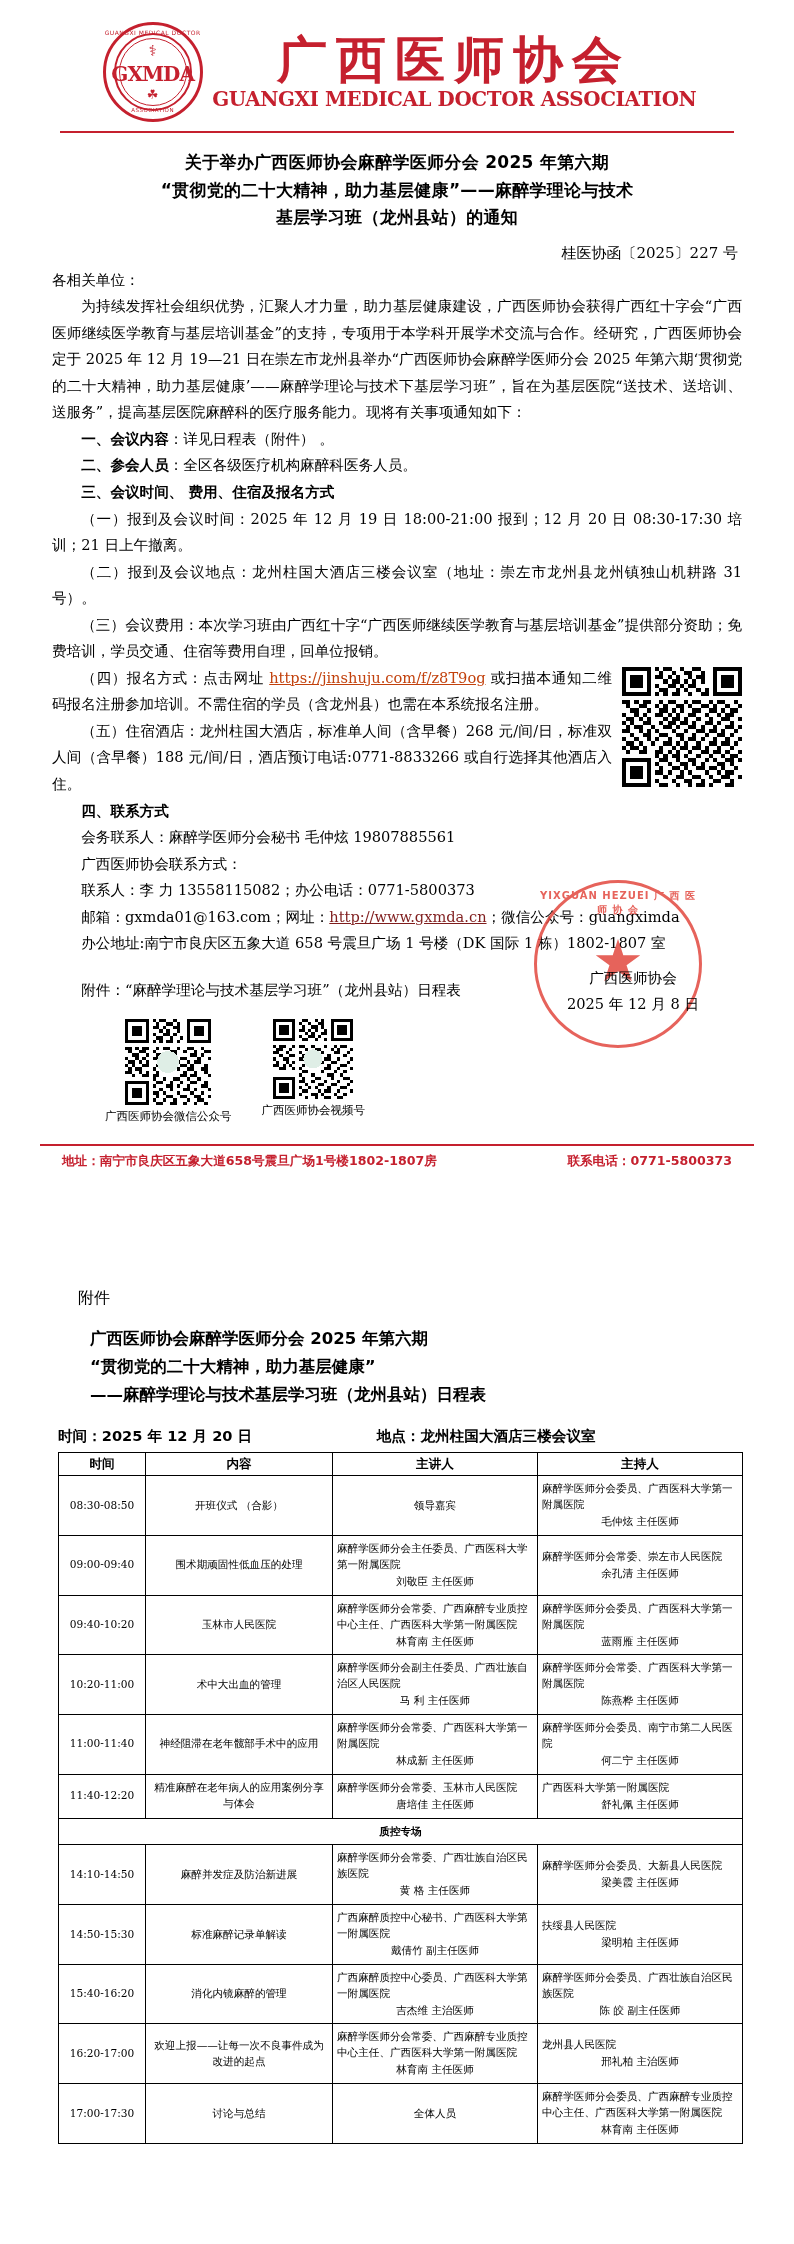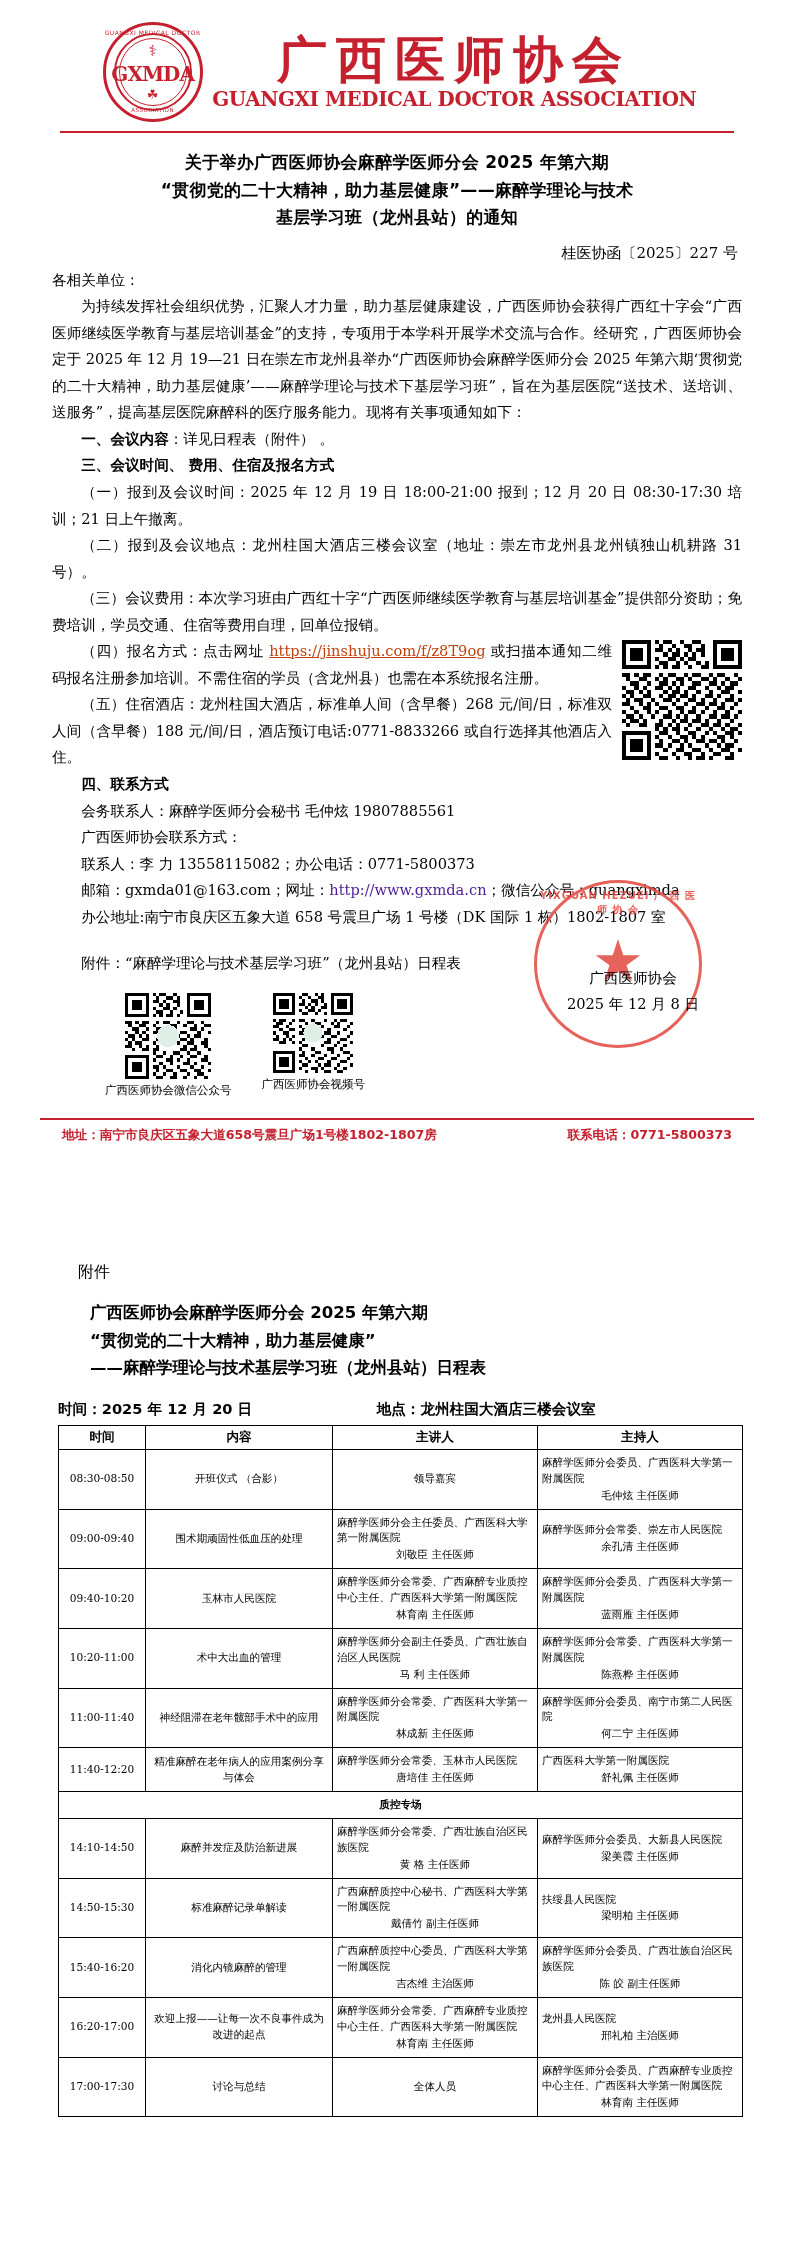--- a/index.html
+++ b/index.html
@@ -22,21 +22,21 @@
   .red-rule{margin:9px 60px 0 60px;border-top:2.5px solid #c5202e;}
   
   .doc-title{margin:16px 70px 0 70px;text-align:center;font-size:17px;font-weight:bold;line-height:1.62;letter-spacing:.3px;}
   .doc-no{margin:12px 56px 0 0;text-align:right;font-size:15px;font-family:"DejaVu Serif","Liberation Serif",serif;}
   
   .body-wrap{margin:4px 52px 0 52px;font-family:"DejaVu Serif","Liberation Serif",serif;font-size:14.6px;line-height:1.82;text-align:justify;}
   .p{margin:0;}
   .ind{text-indent:2em;}
   .bold{font-weight:bold;font-family:"DejaVu Sans","Liberation Sans",sans-serif;}
   .link{color:#c2410c;text-decoration:underline;}
-  .linkb{color:#4c1d95;}
+  .linkb{color:#7f1d1d;text-decoration:underline;}
   
   .qr-float{float:right;width:120px;height:120px;margin:2px 0 2px 10px;}
   .qr{background:#fff;}
   
   .qr-row{display:flex;justify-content:flex-start;gap:30px;margin:16px 0 0 105px;}
   .qr-item{display:flex;flex-direction:column;align-items:center;}
   .qr-cap{font-size:11.5px;margin-top:4px;font-family:"DejaVu Serif","Liberation Serif",serif;}
   
   .sig-block{position:absolute;right:95px;top:965px;text-align:center;font-size:14.6px;line-height:1.8;font-family:"DejaVu Serif","Liberation Serif",serif;z-index:3;}
   .stamp{position:absolute;right:92px;top:880px;width:162px;height:162px;border-radius:50%;border:3.5px solid #e2483f;opacity:.85;z-index:2;}
@@ -92,20 +92,21 @@
     <div>“贯彻党的二十大精神，助力基层健康”——麻醉学理论与技术</div>
     <div>基层学习班（龙州县站）的通知</div>
   </div>
 
   <div class="doc-no">桂医协函〔2025〕227 号</div>
 
   <div class="body-wrap">
     <p class="p">各相关单位：</p>
     <p class="p ind">为持续发挥社会组织优势，汇聚人才力量，助力基层健康建设，广西医师协会获得广西红十字会“广西医师继续医学教育与基层培训基金”的支持，专项用于本学科开展学术交流与合作。经研究，广西医师协会定于 2025 年 12 月 19—21 日在崇左市龙州县举办“广西医师协会麻醉学医师分会 2025 年第六期‘贯彻党的二十大精神，助力基层健康’——麻醉学理论与技术下基层学习班”，旨在为基层医院“送技术、送培训、送服务”，提高基层医院麻醉科的医疗服务能力。现将有关事项通知如下：</p>
     <p class="p ind"><span class="bold">一、会议内容</span><span>：详见日程表（附件） 。</span></p>
+    <p class="p ind"><span class="bold">二、参会人员</span><span>：全区各级医疗机构麻醉科医务人员。</span></p>
     <p class="p ind bold">三、会议时间、 费用、住宿及报名方式</p>
     <p class="p ind">（一）报到及会议时间：2025 年 12 月 19 日 18:00-21:00 报到；12 月 20 日 08:30-17:30 培训；21 日上午撤离。</p>
     <p class="p ind">（二）报到及会议地点：龙州柱国大酒店三楼会议室（地址：崇左市龙州县龙州镇独山机耕路 31 号）。</p>
     <p class="p ind">（三）会议费用：本次学习班由广西红十字“广西医师继续医学教育与基层培训基金”提供部分资助；免费培训，学员交通、住宿等费用自理，回单位报销。</p>
 
     <div class="qr-float">
       <svg class="qr" viewBox="0 0 29 29" width="120" height="120" shape-rendering="crispEdges">
         <rect width="29" height="29" fill="#fff"></rect>
         <g fill="#000">
           <rect x="0" y="0" width="7" height="1"></rect>

